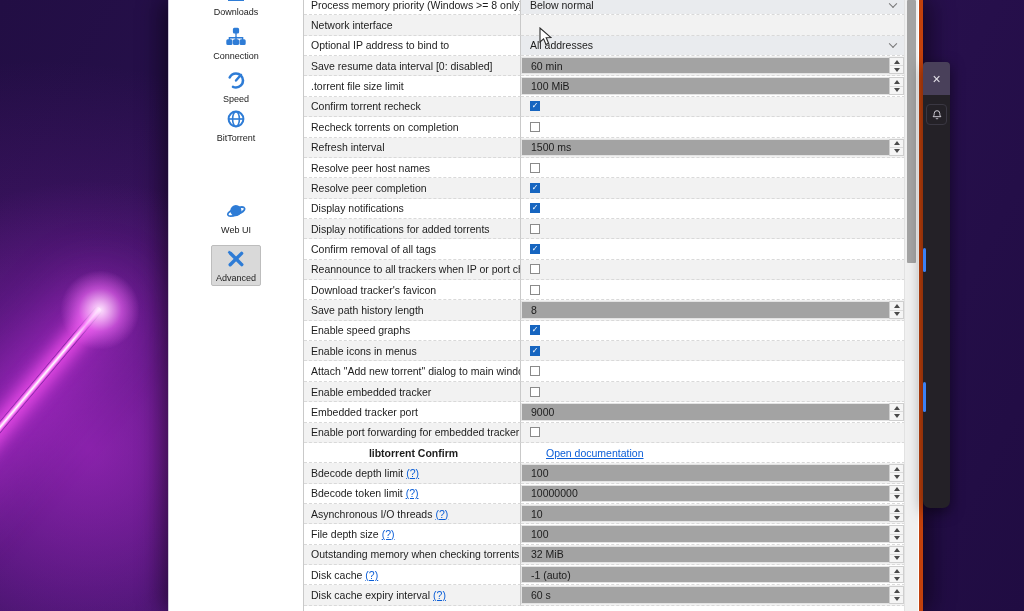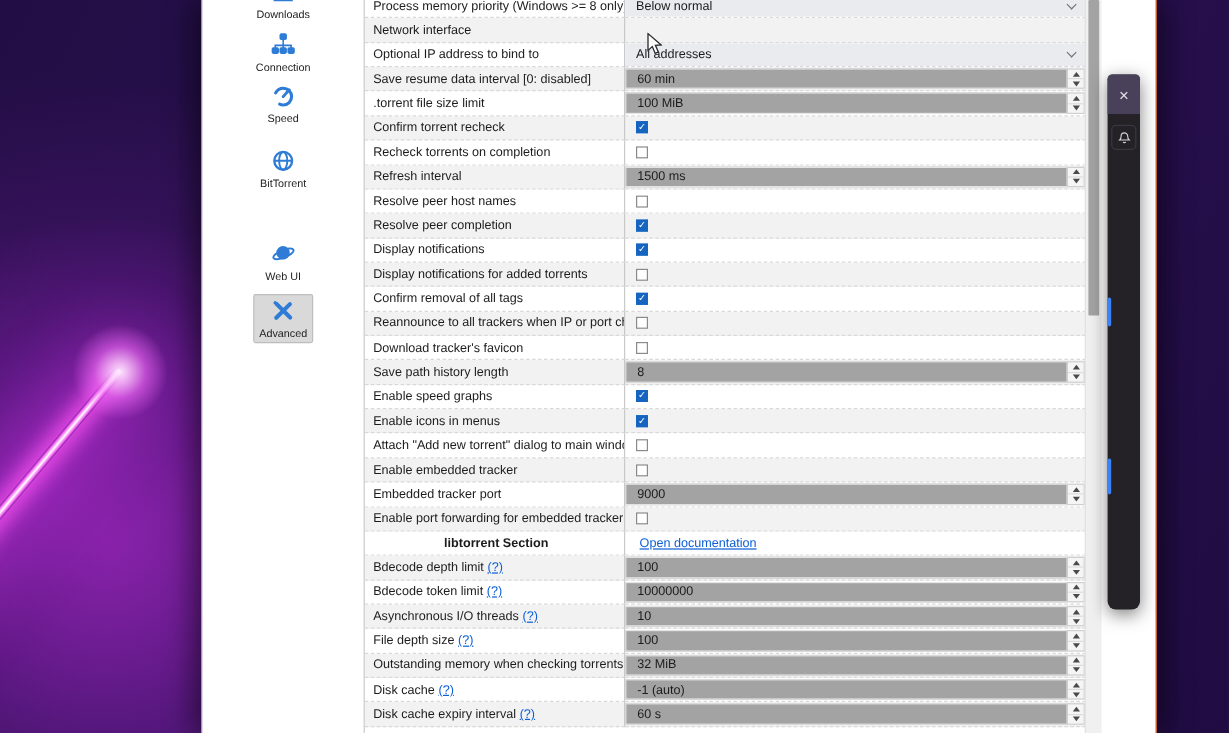--- a/index.html
+++ b/index.html
@@ -15,22 +15,22 @@
     background:radial-gradient(circle, rgba(190,45,220,.55) 0%, rgba(160,35,200,.30) 38%, transparent 68%);}
   .laser-beam{position:absolute;left:-160px;top:304px;width:260px;height:8px;border-radius:6px;
     transform:rotate(-50deg);transform-origin:right center;
     background:linear-gradient(to bottom, rgba(255,90,245,0) 0%, #f25bf0 18%, #ffffff 50%, #f25bf0 82%, rgba(255,90,245,0) 100%);
     box-shadow:0 0 16px 6px rgba(255,85,245,.8), 0 0 55px 26px rgba(200,50,225,.45);}
   .laser-tip{position:absolute;left:60px;top:270px;width:80px;height:80px;border-radius:50%;
     background:radial-gradient(circle, rgba(255,235,255,.95) 0%, rgba(245,110,250,.55) 38%, transparent 70%);}
 
   
   .dialog{position:absolute;left:168px;top:0;width:750px;height:611px;background:#ffffff;
-    border-left:1px solid #cfc9da;border-right:1px solid #c2410c;
-    box-shadow:-8px 0 22px rgba(0,0,0,.40), 8px 0 22px rgba(0,0,0,.40);padding-left:44px;}
+    border-left:1px solid #cfc9da;border-right:4px solid #c2410c;
+    box-shadow:-8px 0 22px rgba(0,0,0,.40), 8px 0 22px rgba(0,0,0,.40);}
 
   
   .sidebar{position:absolute;left:0;top:0;width:134px;height:611px;background:#fff;}
   .side-item{position:absolute;left:0;width:134px;height:44px;display:flex;flex-direction:column;align-items:center;cursor:default;}
   .side-item .icn{width:20px;height:20px;color:#2e7cd6;flex:0 0 auto;}
   .side-item .lbl{font-size:9px;color:#222;margin-top:4px;white-space:nowrap;}
   .side-item.selected .inner{background:#d9d9d9;border:1px solid #bdbdbd;border-radius:2px;padding:3px 4px 2px 4px;}
   .side-item .inner{display:flex;flex-direction:column;align-items:center;}
 
   
@@ -52,21 +52,21 @@
   .spinwrap{flex:1;align-self:stretch;display:flex;margin:1px 1px 1px 0;}
   .spinfield{flex:1;background:#a3a3a3;border:1px solid #e3e3e3;border-right:none;display:flex;align-items:center;padding-left:9px;}
   .spinner{width:13px;display:flex;flex-direction:column;border:1px solid #cfcfcf;background:#f5f5f5;}
   .spinner .sbtn{flex:1;display:flex;align-items:center;justify-content:center;cursor:pointer;}
   .spinner .sbtn + .sbtn{border-top:1px solid #dcdcdc;}
   .arr-up{width:0;height:0;border-left:3px solid transparent;border-right:3px solid transparent;border-bottom:4px solid #4a4a4a;}
   .arr-dn{width:0;height:0;border-left:3px solid transparent;border-right:3px solid transparent;border-top:4px solid #4a4a4a;}
   .cbox{width:10px;height:10px;margin-left:9px;box-sizing:border-box;border:1px solid #8a8a8a;background:#fff;
     display:flex;align-items:center;justify-content:center;cursor:pointer;}
   .cbox.checked{background:#1665c0;border-color:#1665c0;color:#fff;font-size:8px;line-height:8px;}
-  .doclink{margin-left:12px;color:#0b5ed7;text-decoration:underline;cursor:pointer;}
+  .doclink{margin-left:25px;color:#0b5ed7;text-decoration:underline;cursor:pointer;}
 
   
   .scrollbar{position:absolute;left:735px;top:0;width:13px;height:611px;background:#f0f0f0;border-left:1px solid #e2e2e2;}
   .thumb{position:absolute;left:1.5px;top:0;width:9px;height:263px;background:#a3a3a3;border-radius:1px;}
 
   
   .side-panel{position:absolute;left:923px;top:62px;width:27px;height:446px;background:#242127;
     border-radius:4px 4px 7px 7px;box-shadow:0 4px 14px rgba(0,0,0,.5);}
   .panel-header{height:33px;background:#49405a;border-radius:4px 4px 0 0;display:flex;align-items:center;justify-content:center;}
   .panel-close{color:#e3e0e8;font-size:14px;line-height:14px;cursor:pointer;}
@@ -116,21 +116,21 @@
         </div>
         <div class="side-item" style="top: 70.2px;">
           <div class="inner">
             <span class="icn"><svg viewBox="0 0 20 20" width="20" height="20" fill="none" stroke="currentColor">
                 <circle cx="10" cy="10.5" r="7" stroke-width="2.6" stroke-dasharray="33 11" stroke-dashoffset="19" stroke-linecap="round"></circle>
                 <path d="M10 10.5 L15 4.8" stroke-width="2.4" stroke-linecap="round"></path>
               </svg></span>
             <span class="lbl">Speed</span>
           </div>
         </div>
-        <div class="side-item" style="top: 124px;">
+        <div class="side-item" style="top: 109px;">
           <div class="inner">
             <span class="icn"><svg viewBox="0 0 20 20" width="20" height="20" fill="none" stroke="currentColor">
                 <circle cx="10" cy="10" r="7.4" stroke-width="2"></circle>
                 <path d="M2.6 10h14.8" stroke-width="1.6"></path>
                 <ellipse cx="10" cy="10" rx="3.4" ry="7.4" stroke-width="1.6"></ellipse>
               </svg></span>
             <span class="lbl">BitTorrent</span>
           </div>
         </div>
         <div class="side-item" style="top: 201px;">
@@ -397,21 +397,21 @@
           <div class="trow even">
             <div class="tlabel">
               <span>Enable port forwarding for embedded tracker</span>
             </div>
             <div class="tvalue">
               <div class="cbox"></div>
             </div>
           </div>
           <div class="trow odd">
             <div class="tlabel section">
-              <span>libtorrent Section</span>
+              <span>libtorrent Confirm</span>
             </div>
             <div class="tvalue">
               <span class="doclink">Open documentation</span>
             </div>
           </div>
           <div class="trow even">
             <div class="tlabel">
               <span>Bdecode depth limit</span>
               <span class="help">(?)</span>
             </div>

